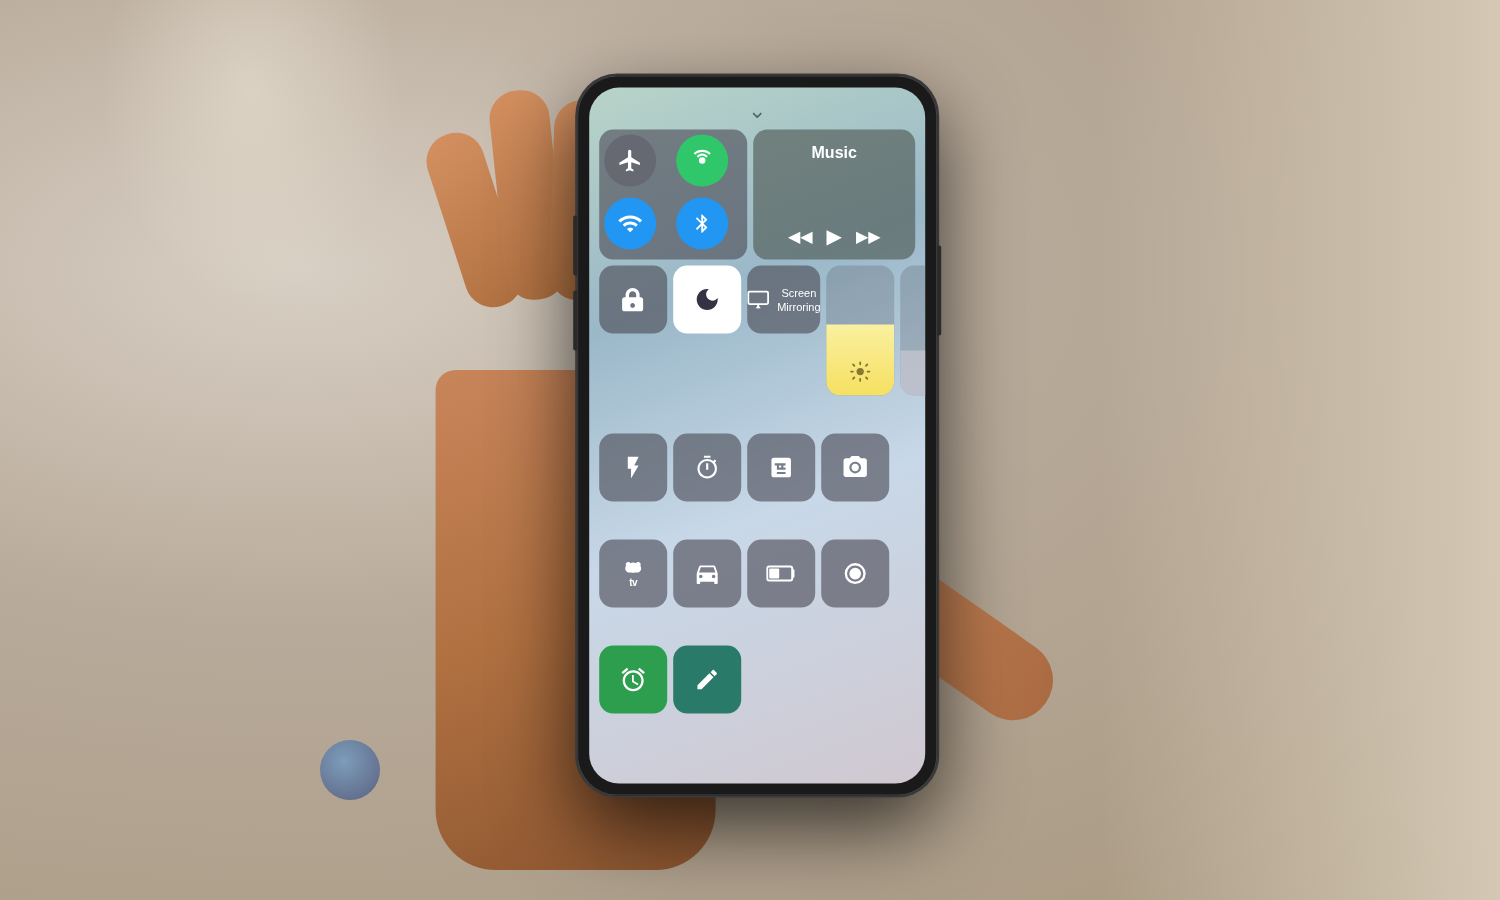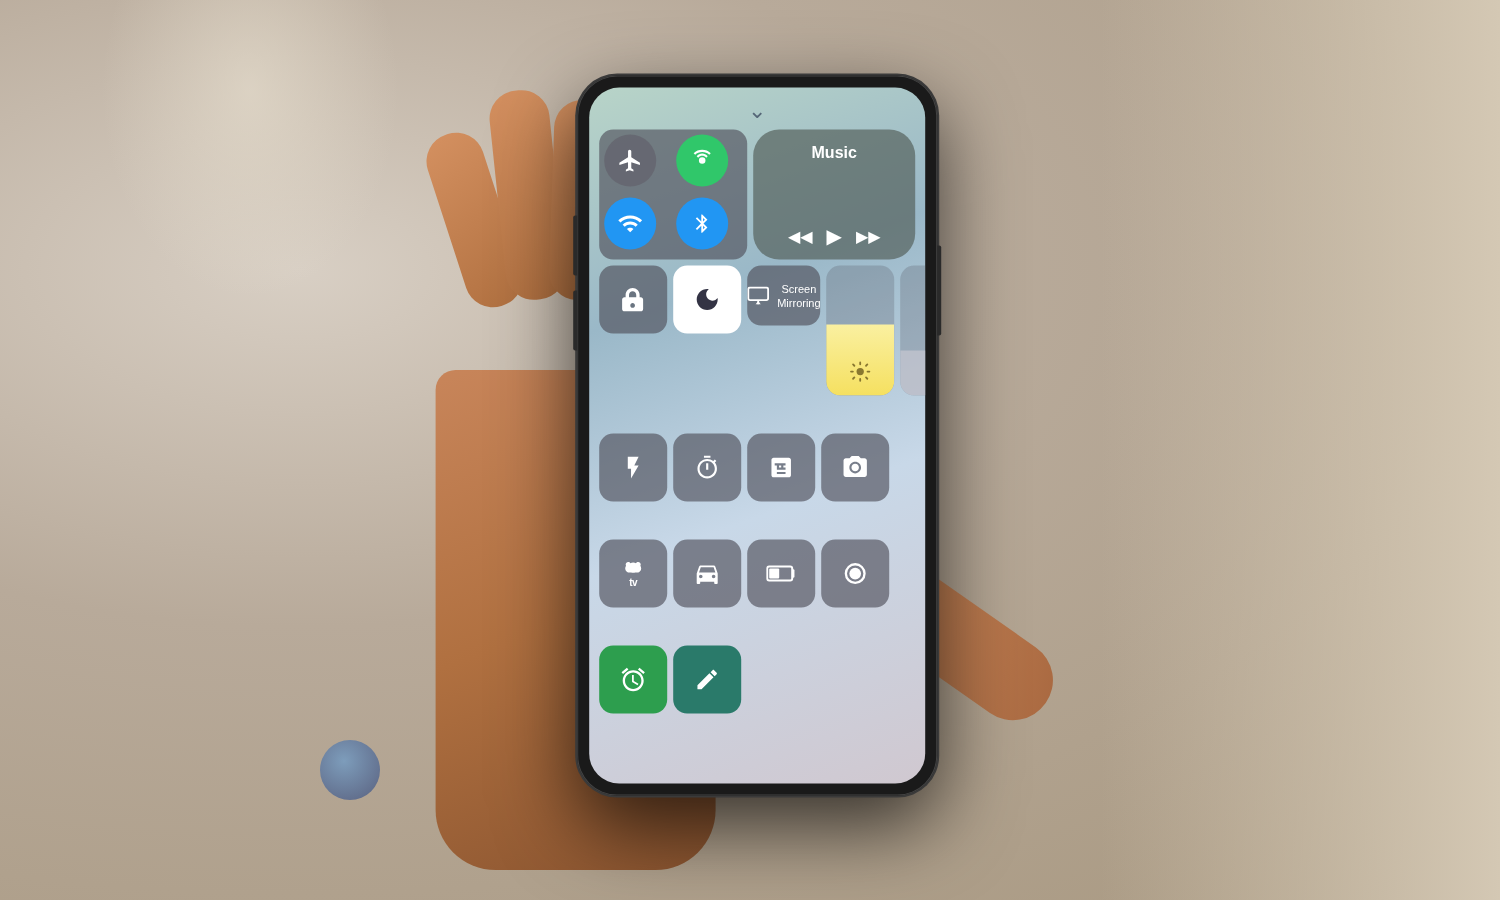--- a/index.html
+++ b/index.html
@@ -165,21 +165,21 @@
       color: white;
     }
 
     .conn-btn.gray { background: rgba(100,100,110,0.8); }
     .conn-btn.green { background: #30c76a; }
     .conn-btn.blue { background: #2196f3; }
 
     
     .music-tile {
       background: rgba(80,90,85,0.65);
-      border-radius: 26px;
+      border-radius: 14px;
       flex: 1;
       height: 130px;
       display: flex;
       flex-direction: column;
       align-items: center;
       justify-content: space-between;
       padding: 14px 10px 12px;
     }
 
     .music-title {
@@ -220,21 +220,21 @@
     .small-tile.white-bg {
       background: white;
       color: #333;
     }
 
     
     .screen-mirror-tile {
       background: rgba(80,80,90,0.65);
       border-radius: 14px;
       flex: 1;
-      height: 60px;
+      height: 68px;
       display: flex;
       align-items: center;
       justify-content: center;
       gap: 8px;
       cursor: pointer;
     }
 
     .screen-mirror-tile .label {
       color: white;
       font-size: 11px;

